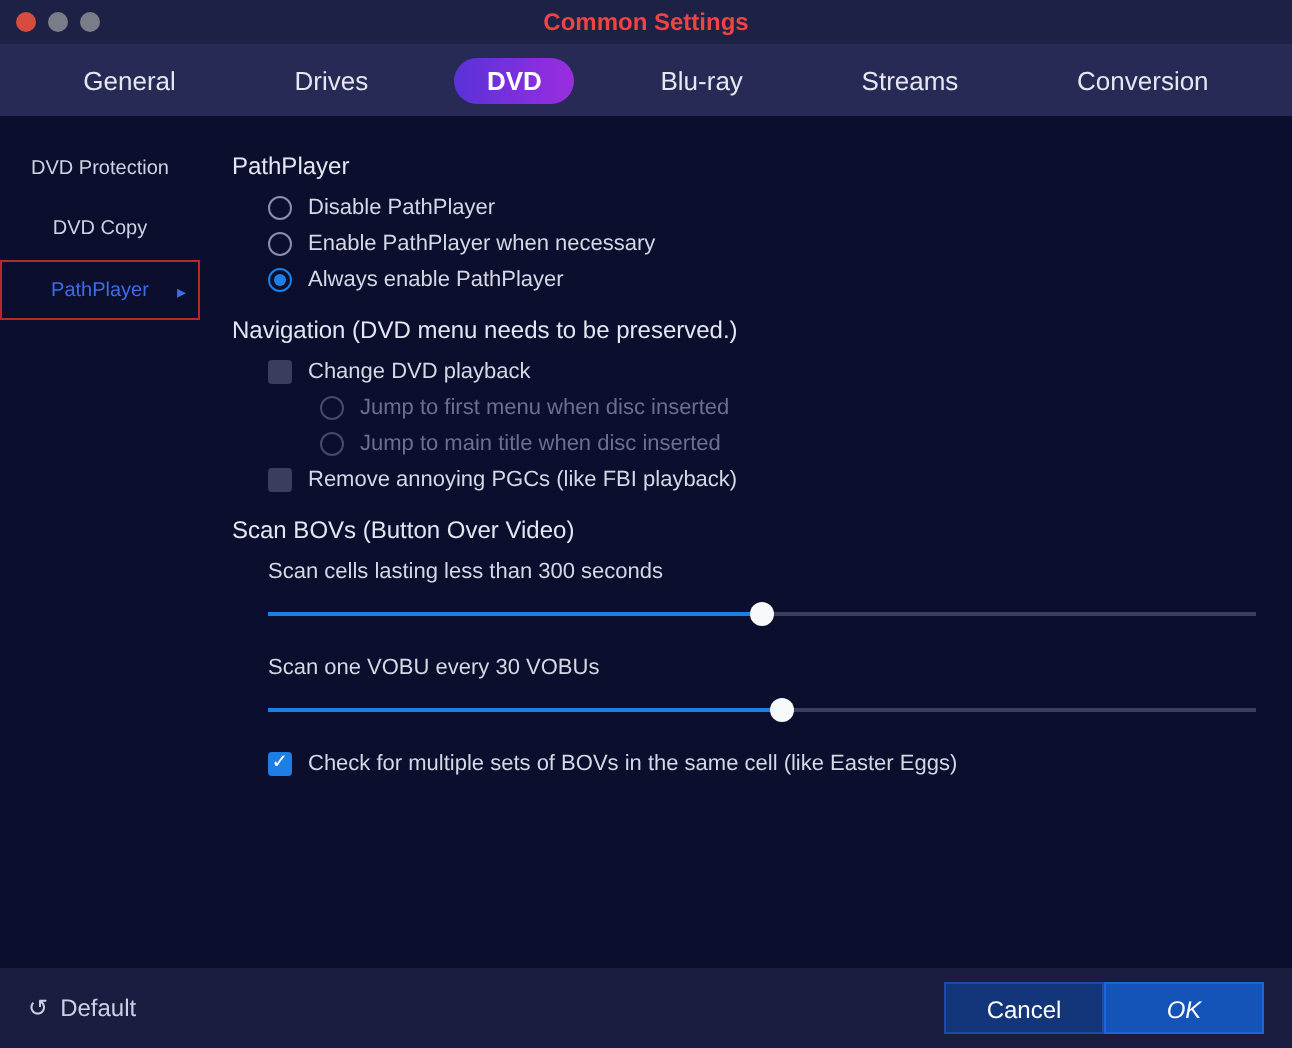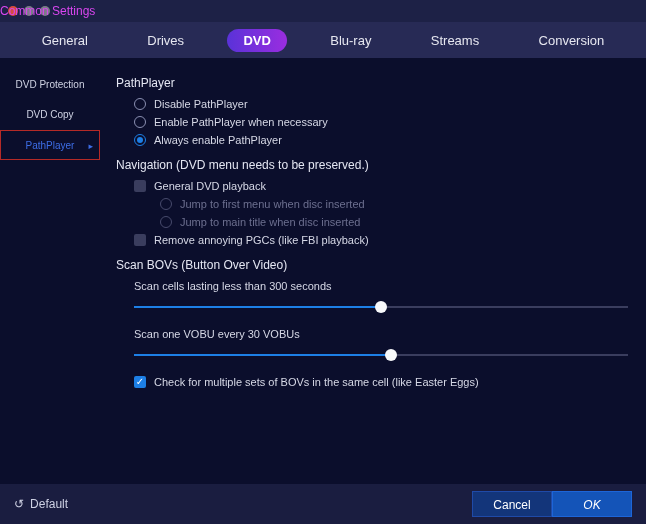--- a/index.html
+++ b/index.html
@@ -22,22 +22,23 @@
     display: flex;
     gap: 6px;
     padding-left: 8px;
   }
   .dot { width: 10px; height: 10px; border-radius: 50%; }
   .dot.red { background: #d64d40; }
   .dot.grey { background: #7a7c88; }
   .title-text {
     position: absolute;
     left: 0; right: 0;
-    font-weight: 400;
-    color: #d946ef;
+    text-align: center;
+    font-weight: 700;
+    color: #ef4444;
     font-size: 12px;
     pointer-events: none;
   }
   
   .topnav {
     height: 36px;
     background: #272a55;
     display: flex;
     align-items: center;
     justify-content: space-around;
@@ -199,21 +200,21 @@
       <span>Enable PathPlayer when necessary</span>
     </div>
     <div class="opt-row">
       <span class="radio checked"></span>
       <span>Always enable PathPlayer</span>
     </div>
 
     <div class="sec-title" style="margin-top:12px">Navigation (DVD menu needs to be preserved.)</div>
     <div class="opt-row">
       <span class="chk"></span>
-      <span>General DVD playback</span>
+      <span>Change DVD playback</span>
     </div>
     <div class="opt-row sub">
       <span class="radio disabled"></span>
       <span>Jump to first menu when disc inserted</span>
     </div>
     <div class="opt-row sub">
       <span class="radio disabled"></span>
       <span>Jump to main title when disc inserted</span>
     </div>
     <div class="opt-row">

